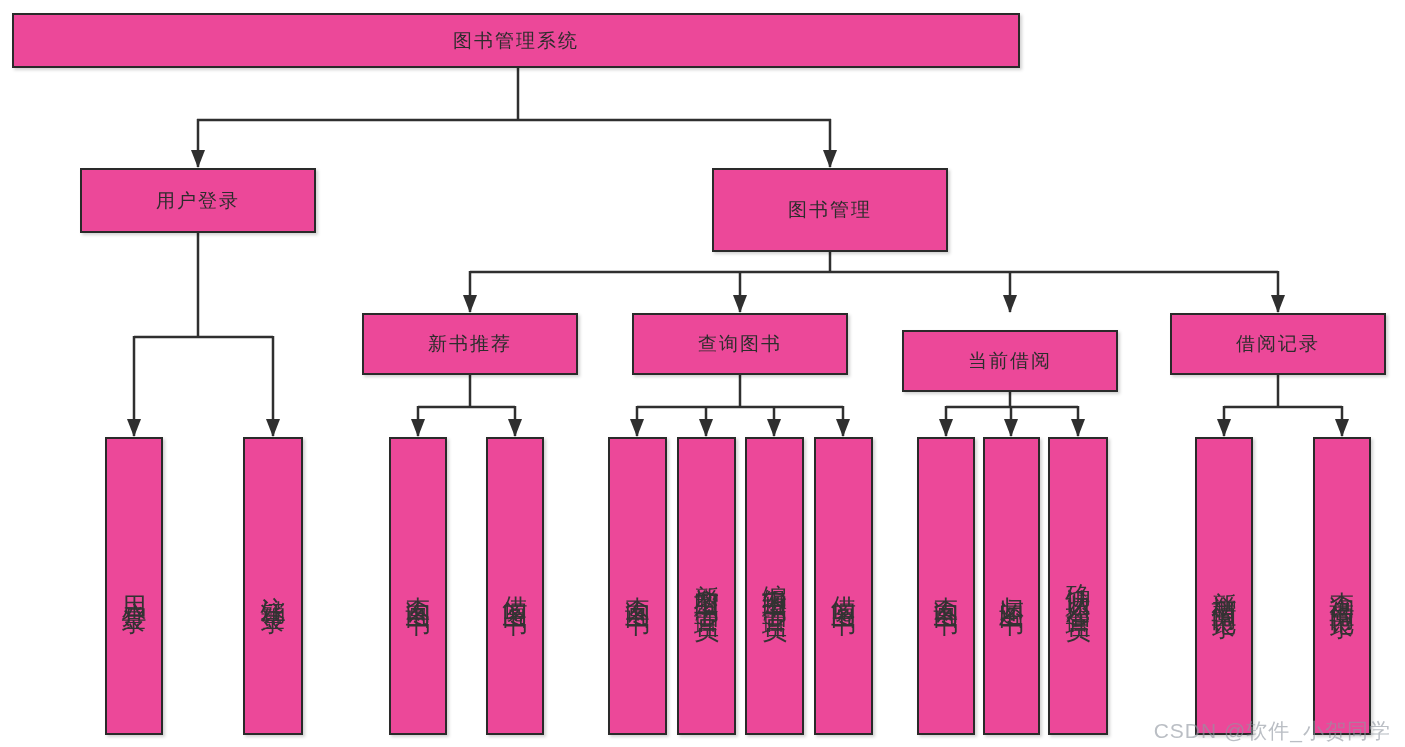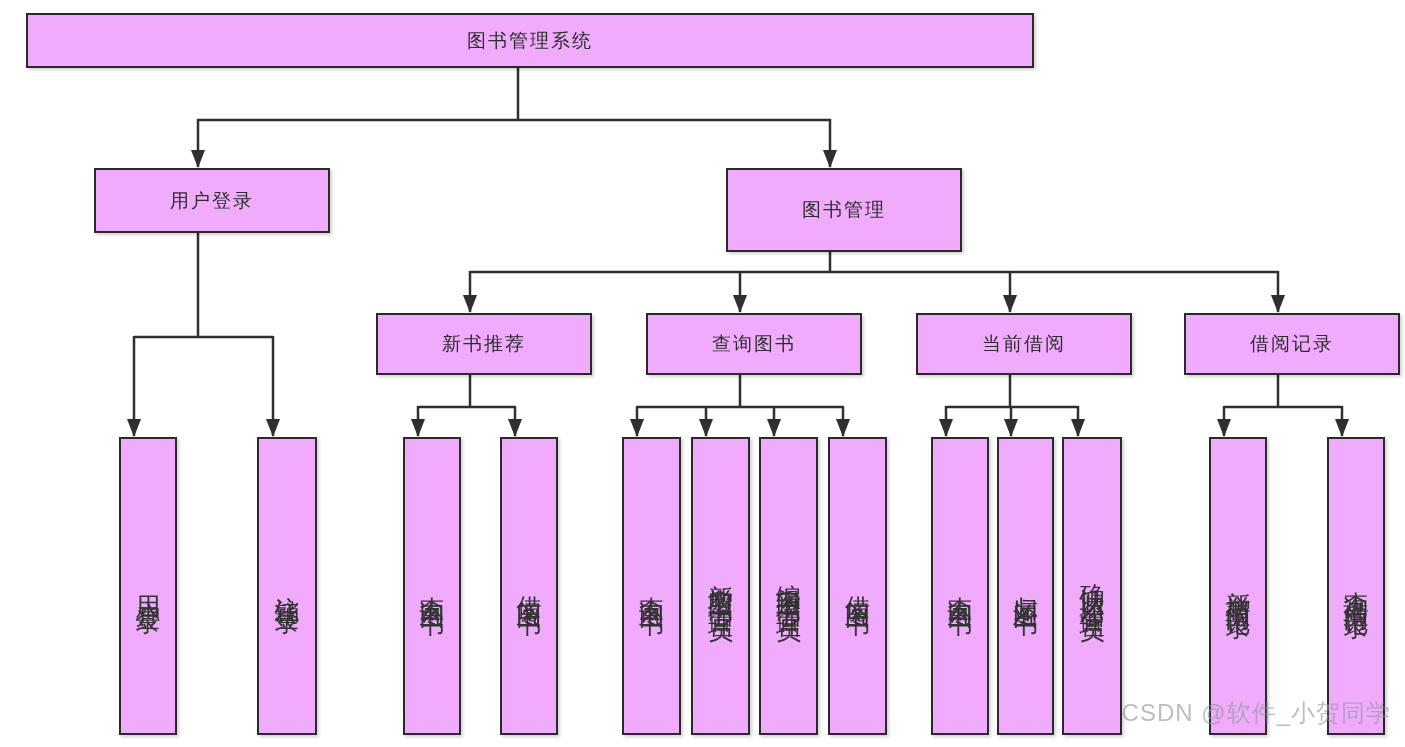--- a/index.html
+++ b/index.html
@@ -7,43 +7,42 @@
     width:1405px;height:747px;
     background:#ffffff;
     position:relative;
     overflow:hidden;
     font-family:"Liberation Sans", sans-serif;
   }
   .canvas{position:absolute;inset:0;}
   svg.wires{position:absolute;left:0;top:0;z-index:0;}
   .node{
     position:absolute;
-    background:#f0abfc;
+    background:#ec4899;
     border:2.5px solid #2a2a2a;
     box-shadow:2px 2px 3px rgba(0,0,0,0.18);
     display:flex;align-items:center;justify-content:center;
     box-sizing:border-box;
     z-index:1;
     color:#2d2d2d;
-    margin-left:14px;
   }
   .hnode{font-size:19px;letter-spacing:2px;}
   .vnode{top:437px;height:298px;}
   .vnode .vtext{
     writing-mode:vertical-rl;
     font-size:25px;
     letter-spacing:5px;
     line-height:1;
     color:#333333;
     white-space:nowrap;
   }
   .watermark{
     position:absolute;
-    right:14px;bottom:18px;
-    font-size:24px;
+    right:14px;bottom:2px;
+    font-size:21px;
     letter-spacing:1px;
     color:rgba(144,150,160,0.62);
     z-index:2;
     pointer-events:none;
   }
 </style>
 </head>
 <body>
 
 <div class="canvas">
@@ -122,21 +121,21 @@
   <div class="node hnode" style="left:712px;top:168px;width:236px;height:84px">
     <span>图书管理</span>
   </div>
 
   <div class="node hnode" style="left:362px;top:313px;width:216px;height:62px">
     <span>新书推荐</span>
   </div>
   <div class="node hnode" style="left:632px;top:313px;width:216px;height:62px">
     <span>查询图书</span>
   </div>
-  <div class="node hnode" style="left:902px;top:313px;width:216px;height:62px">
+  <div class="node hnode" style="left:902px;top:330px;width:216px;height:62px">
     <span>当前借阅</span>
   </div>
   <div class="node hnode" style="left:1170px;top:313px;width:216px;height:62px">
     <span>借阅记录</span>
   </div>
 
   <div class="node vnode" style="left:105px;width:58px">
     <span class="vtext">用户登录</span>
   </div>
   <div class="node vnode" style="left:243px;width:60px">

